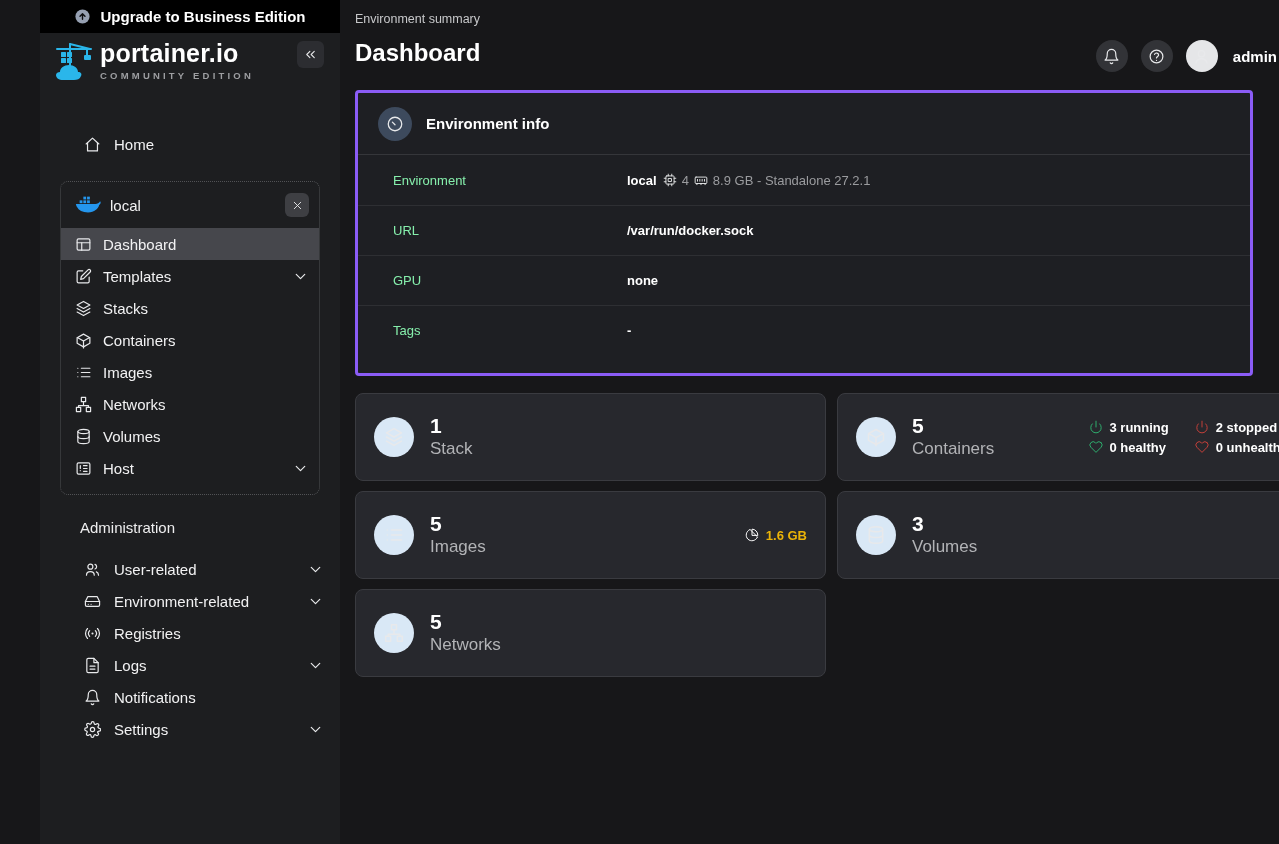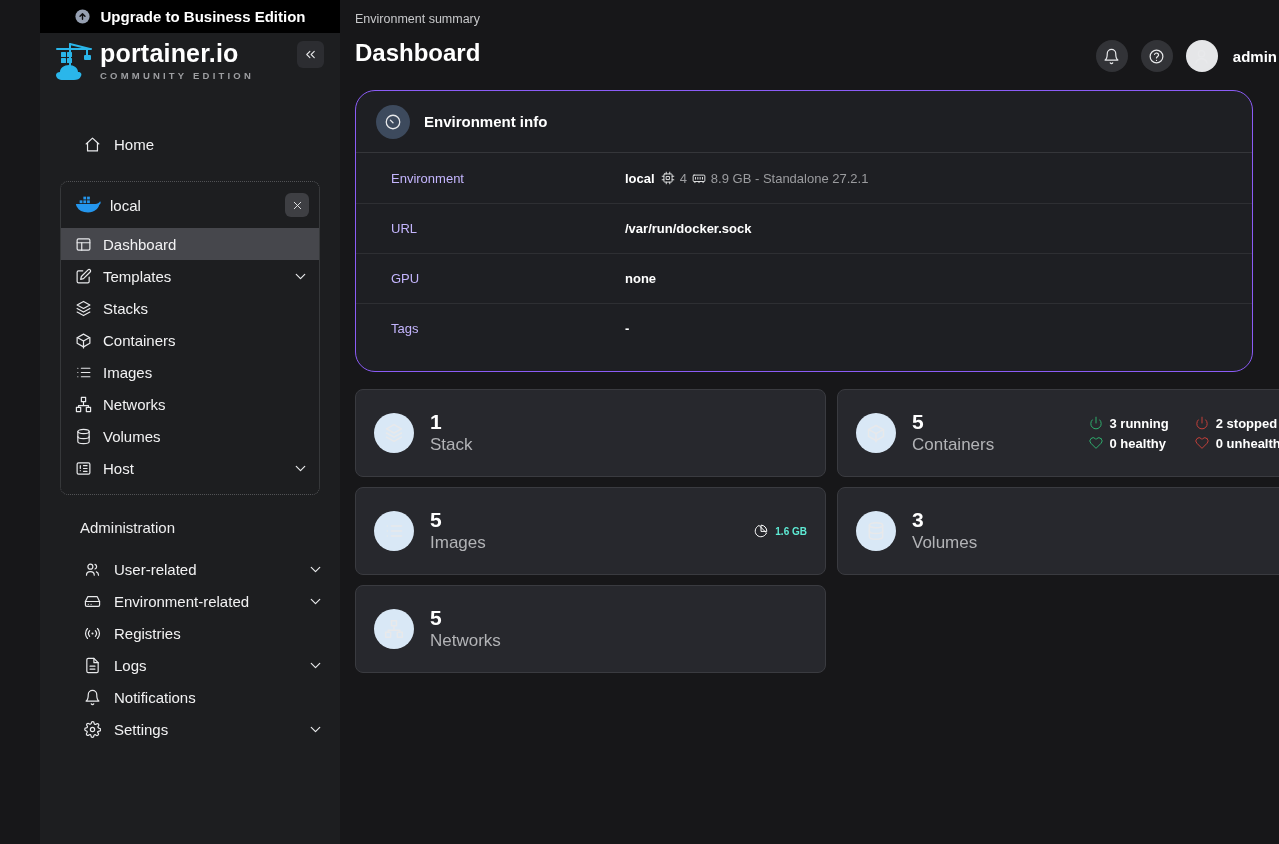--- a/index.html
+++ b/index.html
@@ -53,44 +53,44 @@
   .hbtn { width:32px; height:32px; border-radius:50%; background:#323337; color:#bdbec1; display:flex;
     align-items:center; justify-content:center; cursor:pointer; }
   .hbtn svg { width:17px; height:17px; }
   .avatar { width:32px; height:32px; border-radius:50%; background:#e5e6e8; color:#888e98; display:flex;
     align-items:center; justify-content:center; cursor:pointer; }
   .avatar svg { width:19px; height:19px; }
   .user-name { font-size:15px; font-weight:600; color:#fff; margin-left:2px; cursor:pointer; }
   .user-chev { color:#fff; display:flex; cursor:pointer; }
   .user-chev svg { width:15px; height:15px; }
 
-  .panel { margin-top:23px; width:898px; background:#1e1f23; border-radius:20px; border:1px solid #8b5cf6; }
+  .panel { margin-top:23px; width:898px; background:#1e1f23; border-radius:4px; border:3px solid #8b5cf6; }
   .panel-head { display:flex; align-items:center; gap:14px; height:62px; padding:0 20px; border-bottom:1px solid #35363a; }
   .panel-icon { width:34px; height:34px; border-radius:50%; background:#3d4a5d; color:#fff; display:flex;
     align-items:center; justify-content:center; }
   .panel-icon svg { width:18px; height:18px; }
   .panel-title { font-size:15px; font-weight:700; color:#fff; }
   .env-row { display:flex; align-items:center; height:50px; padding:0 20px 0 35px; font-size:13px; }
   .env-row + .env-row { border-top:1px solid #2e2f33; }
   .env-rows { padding-bottom:18px; }
-  .env-label { width:234px; flex:none; color:#c4b5fd; }
+  .env-label { width:234px; flex:none; color:#86efac; }
   .env-value { color:#fff; font-weight:700; display:flex; align-items:center; gap:6px; }
   .env-meta { color:#9b9c9f; font-weight:400; display:flex; align-items:center; gap:5px; }
   .env-meta svg { width:14px; height:14px; stroke-width:1.6; }
 
   .cards { margin-top:17px; width:952px; display:grid; grid-template-columns:471px 470px; column-gap:11px; row-gap:10px; }
   .card { height:88px; background:#27282d; border:1px solid #3a3b40; border-radius:8px; display:flex;
     align-items:center; padding:0 18px; cursor:pointer; position:relative; }
   .card-ic { width:40px; height:40px; border-radius:50%; background:#d9e8f6; color:#1d7dc2; display:flex;
     align-items:center; justify-content:center; flex:none; }
   .card-ic svg { width:20px; height:20px; stroke-width:1.8; }
   .card-text { margin-left:16px; }
   .card-count { font-size:21px; font-weight:700; color:#fff; line-height:1.15; }
   .card-label { font-size:17px; color:#b2b3b6; line-height:1.25; }
-  .card-right { margin-left:auto; display:flex; align-items:center; gap:7px; font-size:10px; font-weight:700; color:#5eead4; }
+  .card-right { margin-left:auto; display:flex; align-items:center; gap:7px; font-size:13px; font-weight:700; color:#eab308; }
   .card-right svg { width:14px; height:14px; color:#fff; }
   .stats-grid { margin-left:auto; display:grid; grid-template-columns:auto auto; column-gap:26px; row-gap:5px; }
   .stat { display:flex; align-items:center; gap:7px; font-size:13px; font-weight:700; color:#fff; }
   .stat svg { width:14px; height:14px; }
   .c-green { color:#2fae6e; } .c-red { color:#c4403a; }
 </style>
 </head>
 <body>
 
 <div class="app">

